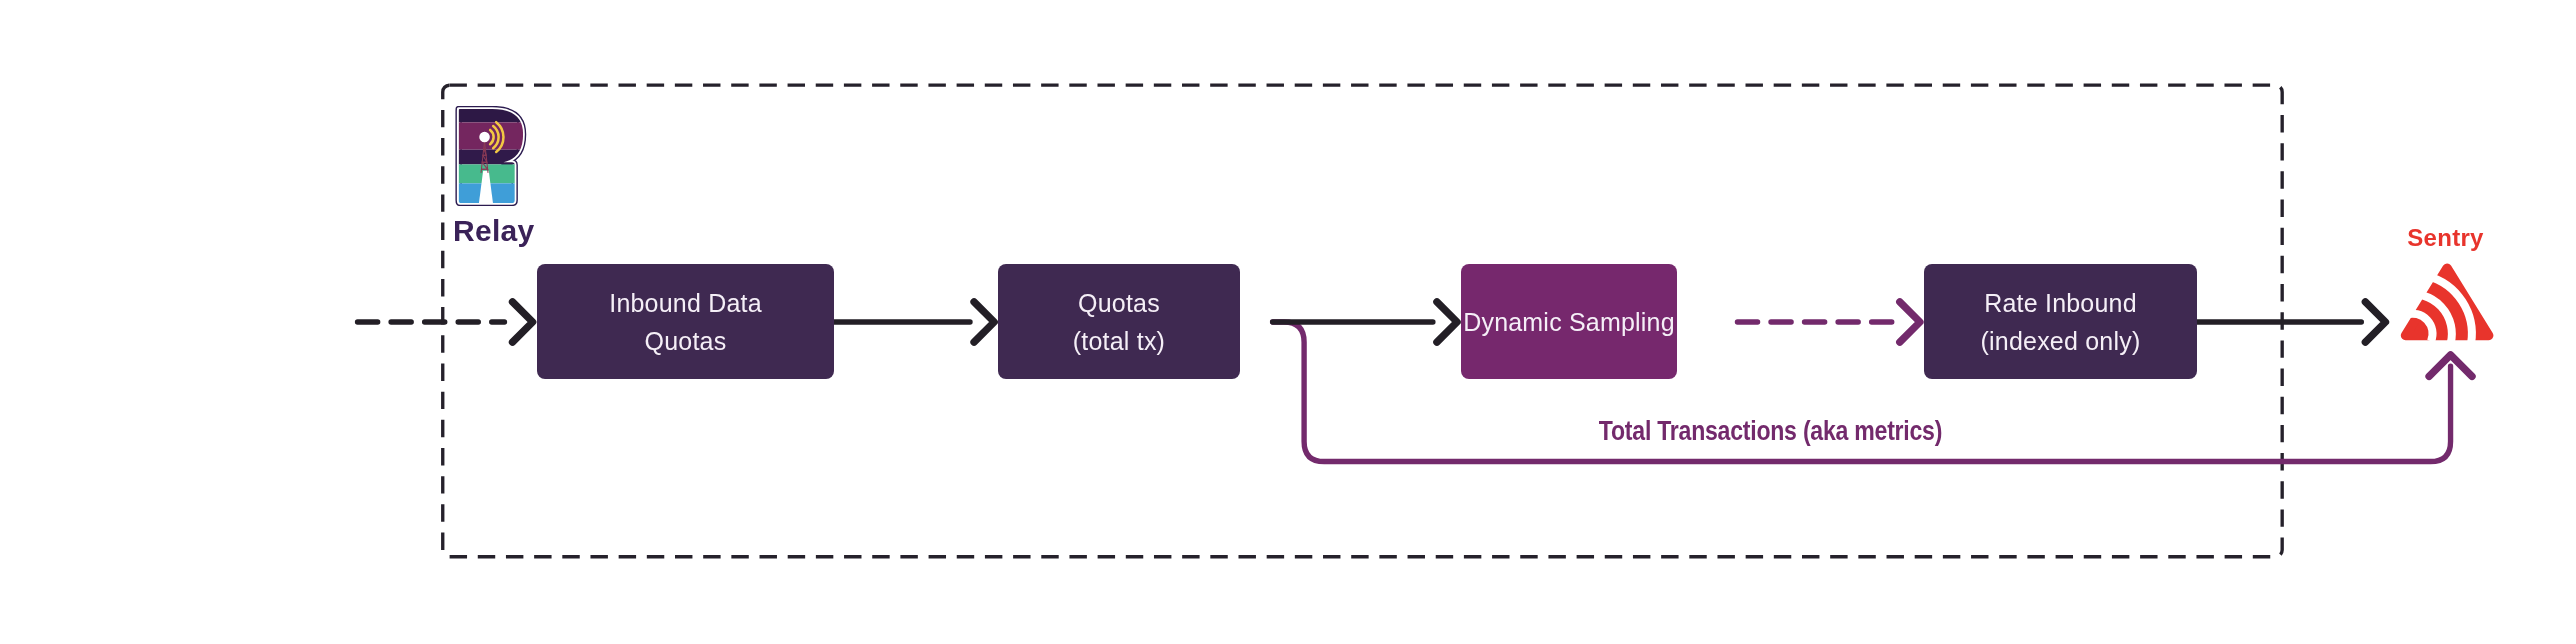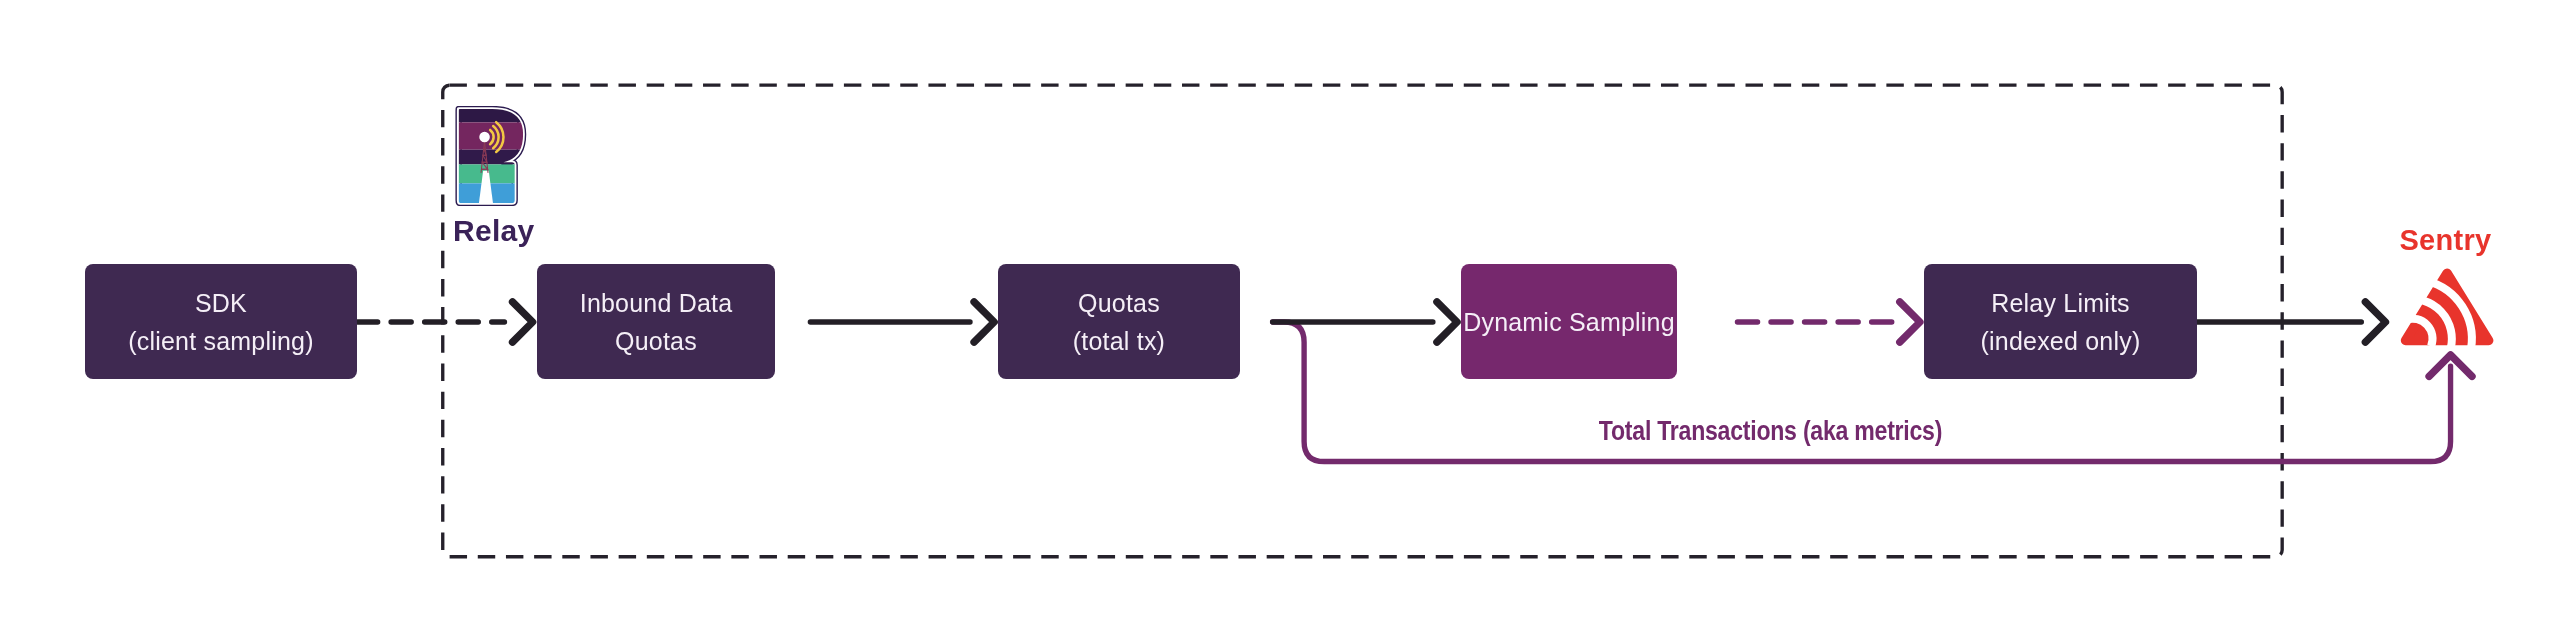--- a/index.html
+++ b/index.html
@@ -31,21 +31,21 @@
   .node.magenta{background:var(--node_magenta);}
 
   .relay-brand{position:absolute;left:453px;top:106px;width:75px;}
   .relay-logo{display:block;width:75px;height:100px;}
   .relay-word{
     margin-top:8px;text-align:center;font-size:30px;font-weight:700;
     color:var(--relay_wordmark);letter-spacing:0.3px;
   }
 
   .sentry-brand{position:absolute;left:2385px;top:224px;width:121px;text-align:center;}
-  .sentry-word{font-size:29px;font-weight:700;color:var(--sentry_red);letter-spacing:0.3px;}
+  .sentry-word{font-size:24px;font-weight:700;color:var(--sentry_red);letter-spacing:0.3px;}
   .sentry-logo{display:block;width:99px;height:87px;margin:8px auto 0 auto;}
 
   .total-label{
     position:absolute;left:1529px;top:415px;width:483px;text-align:center;
     font-size:27.5px;font-weight:700;color:var(--accent_purple);
     transform:scaleX(.84);transform-origin:50% 50%;letter-spacing:-0.3px;
     white-space:nowrap;
   }
 
   .blk{stroke:var(--arrow_black);}
@@ -88,41 +88,37 @@
       <path class="line pur dash" d="M 2590 480 H 2826"></path>
       <path class="chev pur" d="M 2832 450 L 2862 480 L 2832 510"></path>
     </g>
 
     <g>
       <path class="line blk" d="M 3275 480 H 3520"></path>
       <path class="chev blk" d="M 3526 450 L 3556 480 L 3526 510"></path>
     </g>
   </svg>
 
-  <div class="node" style="left:85px;width:272px">
-    <span>SDK</span>
-    <span>(client sampling)</span>
-  </div>
 
-  <div class="node" style="left:537px;width:238px">
+  <div class="node" style="left:537px;width:297px">
     <span>Inbound Data</span>
     <span>Quotas</span>
   </div>
 
   <div class="node" style="left:998px;width:242px">
     <span>Quotas</span>
     <span>(total tx)</span>
   </div>
 
   <div class="node magenta" style="left:1461px;width:216px">
     <span>Dynamic Sampling</span>
   </div>
 
   <div class="node" style="left:1924px;width:273px">
-    <span>Relay Limits</span>
+    <span>Rate Inbound</span>
     <span>(indexed only)</span>
   </div>
 
   <div class="relay-brand">
     <svg class="relay-logo" viewBox="0 0 107 142">
       <defs>
         <clipPath id="rclip">
           <path d="M 8 4 H 56 Q 100 4 100 40 Q 100 74 72 80 H 84 Q 88 80 88 84 V 134 Q 88 138 84 138 H 10 Q 8 138 8 134 V 6 Q 8 4 10 4 Z"></path>
         </clipPath>
       </defs>

